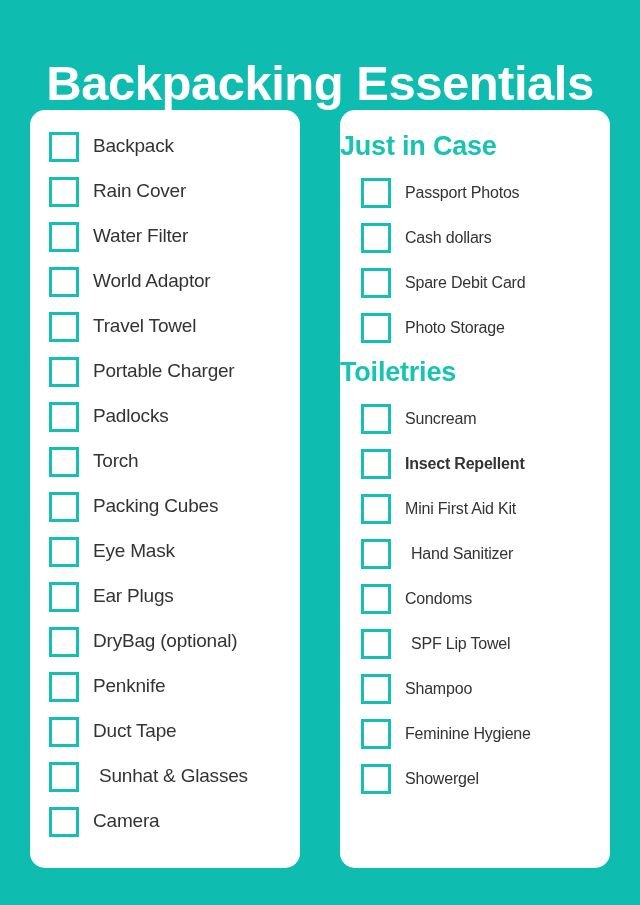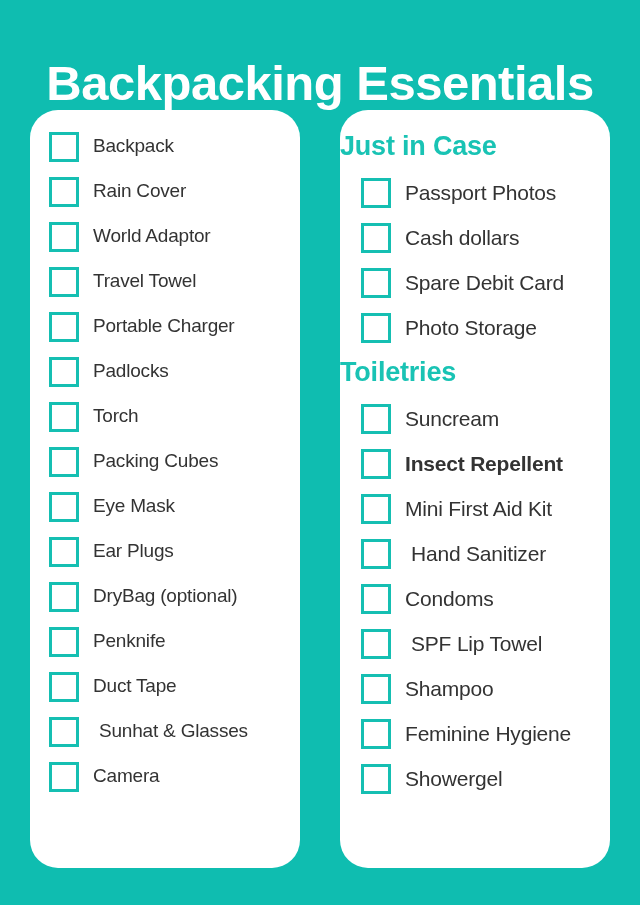--- a/index.html
+++ b/index.html
@@ -34,21 +34,21 @@
     left: 30px;
     top: 110px;
     width: 580px;
     height: 758px;
     display: flex;
     justify-content: space-between;
   }
 
   .card {
     background: #FFFFFF;
-    border-radius: 28px;
+    border-radius: 15px;
     box-sizing: border-box;
     width: 270px;
     height: 758px;
     padding-top: 14px;
     overflow: hidden;
   }
 
   .section-heading {
     color: #19C3B4;
     font-size: 27px;
@@ -94,39 +94,43 @@
   }
 
   .item-label.indent {
     padding-left: 6px;
   }
 
   .card-right .item {
     padding-left: 21px;
   }
   .card-right .item-label {
-    font-size: 21px;
+    font-size: 16px;
   }
 </style>
 </head>
 <body>
 
 <h1 id="page-title">Backpacking Essentials</h1>
 
 <div class="columns">
 
   <div class="card card-left">
     <ul class="item-list">
         <li class="item">
           <span class="checkbox"></span>
           <span class="item-label">Backpack</span>
         </li>
         <li class="item">
           <span class="checkbox"></span>
           <span class="item-label">Rain Cover</span>
+        </li>
+        <li class="item">
+          <span class="checkbox"></span>
+          <span class="item-label">Water Filter</span>
         </li>
         <li class="item">
           <span class="checkbox"></span>
           <span class="item-label">World Adaptor</span>
         </li>
         <li class="item">
           <span class="checkbox"></span>
           <span class="item-label">Travel Towel</span>
         </li>
         <li class="item">

